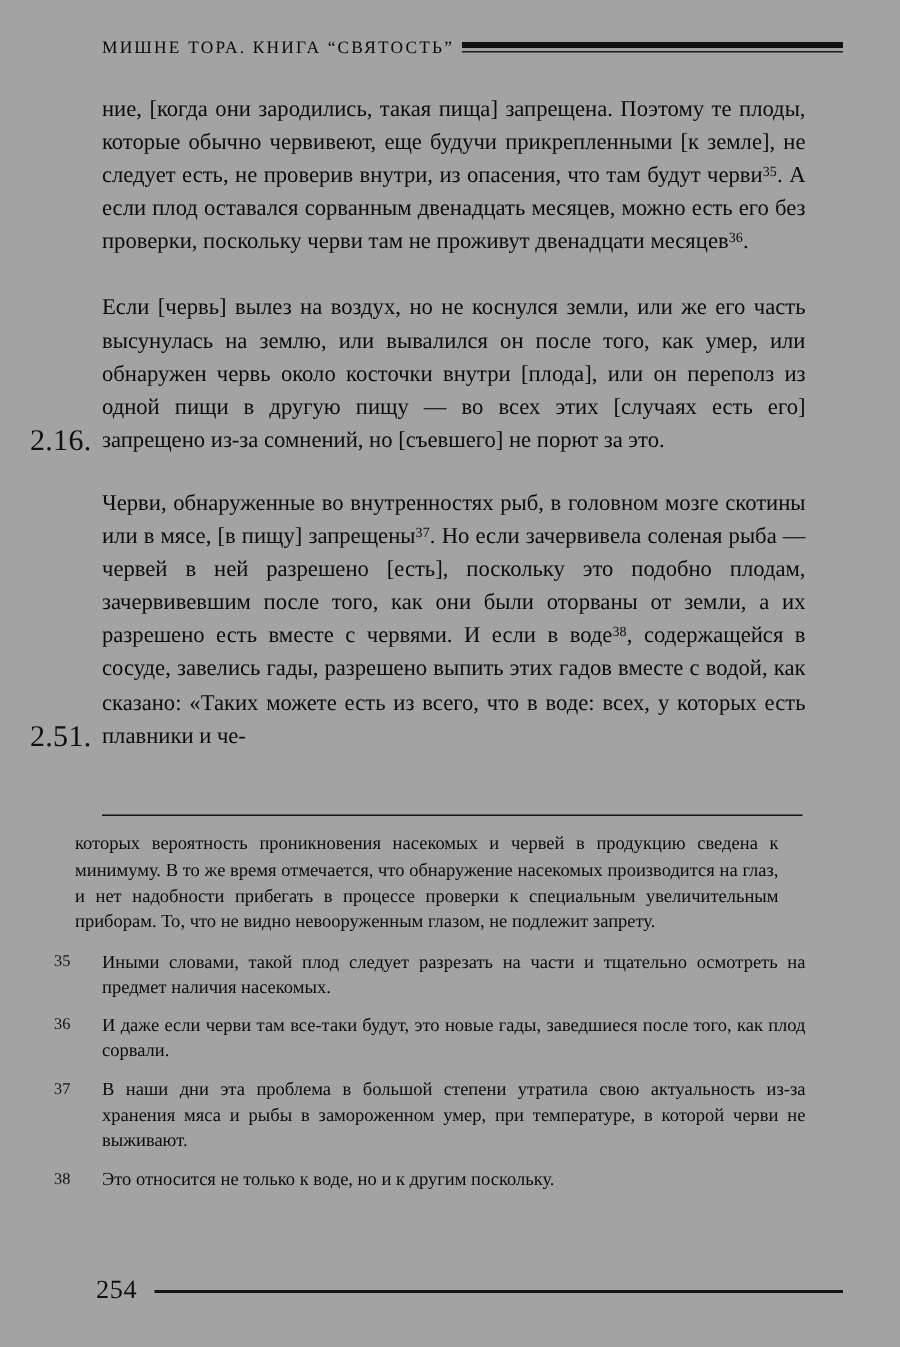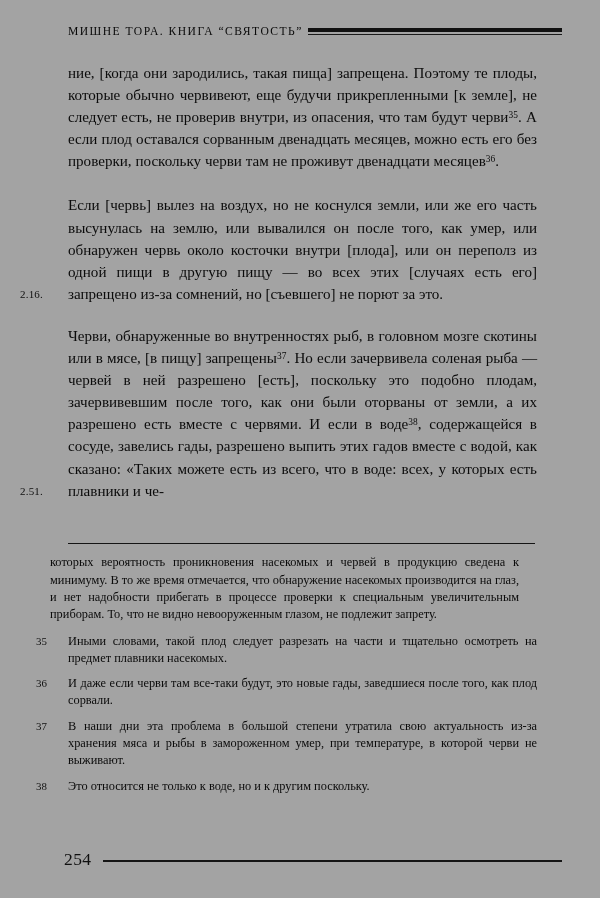--- a/index.html
+++ b/index.html
@@ -76,21 +76,21 @@
   .para {
     display: flex;
     align-items: flex-end;
     margin-bottom: 20px;
   }
   .para:first-child { margin-bottom: 22px; }
 
   .para-num {
     width: 48px;
     flex: 0 0 48px;
-    font-size: 11px;
+    font-size: 20px;
     line-height: 22px;
     letter-spacing: 0.2px;
     font-feature-settings: "onum" 1;
     color: #101010;
     font-family: Liberation Serif, serif;
   }
   .para-num.empty { visibility: hidden; }
 
   .para-text {
     flex: 1 1 auto;
@@ -213,21 +213,21 @@
 
   </div>
 
   <div class="footnotes">
     <div class="fn-rule"></div>
     <div class="fn-cont">которых вероятность проникновения насекомых и червей в продукцию сведена к минимуму. В то же время отмечается, что обнаружение насекомых производится на глаз, и нет надобности прибегать в процессе проверки к специальным увеличительным приборам. То, что не видно невооруженным глазом, не подлежит запрету.</div>
 
     <div class="fn-list">
       <div class="fn-item">
         <div class="fn-num">35</div>
-        <div class="fn-text">Иными словами, такой плод следует разрезать на части и тщательно осмотреть на предмет плавники насекомых.</div>
+        <div class="fn-text">Иными словами, такой плод следует разрезать на части и тщательно осмотреть на предмет наличия насекомых.</div>
       </div>
       <div class="fn-item">
         <div class="fn-num">36</div>
         <div class="fn-text">И даже если черви там все-таки будут, это новые гады, заведшиеся после того, как плод сорвали.</div>
       </div>
       <div class="fn-item">
         <div class="fn-num">37</div>
         <div class="fn-text">В наши дни эта проблема в большой степени утратила свою актуальность из-за хранения мяса и рыбы в замороженном умер, при температуре, в которой черви не выживают.</div>
       </div>
       <div class="fn-item">

